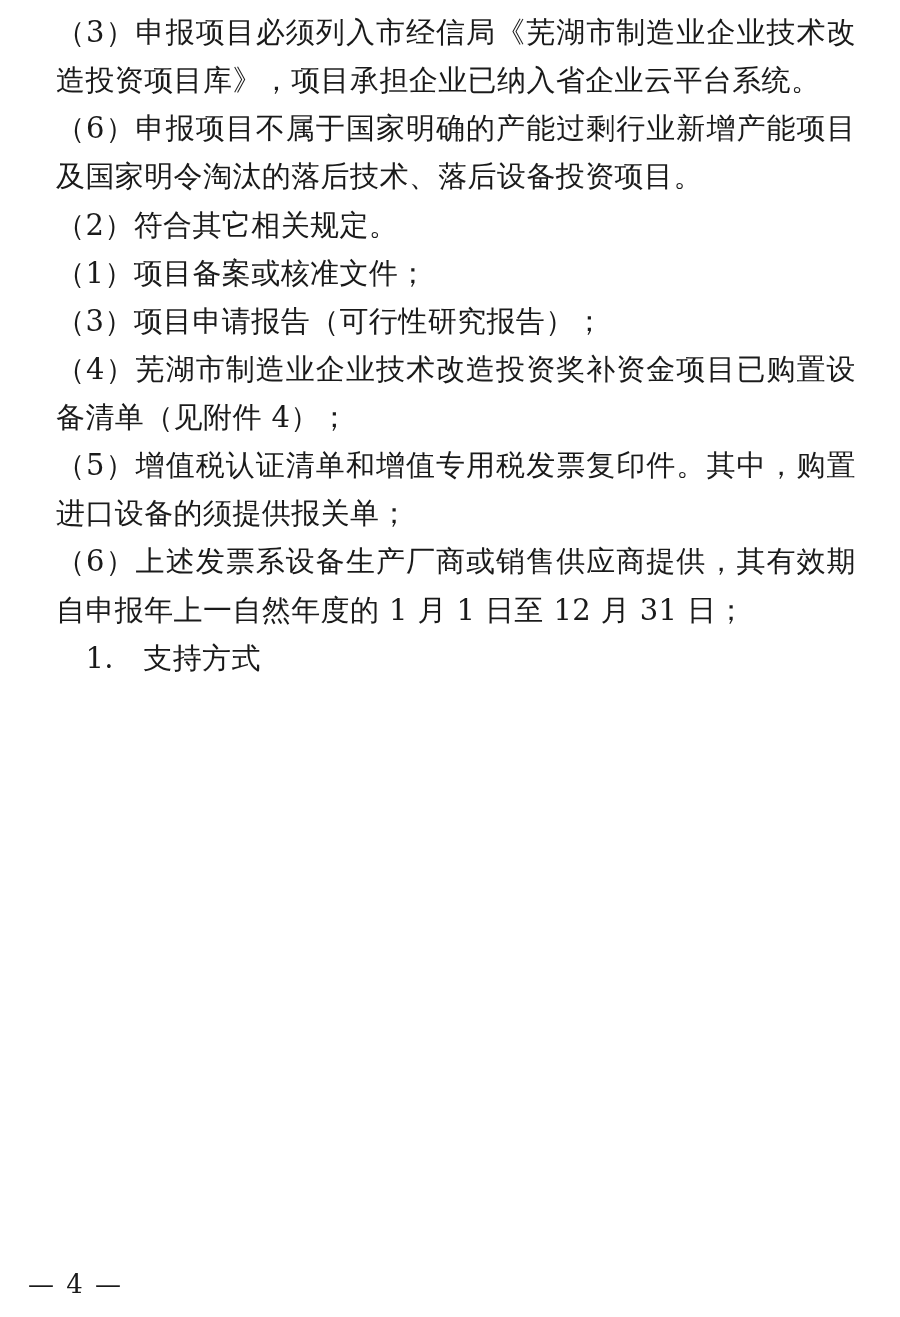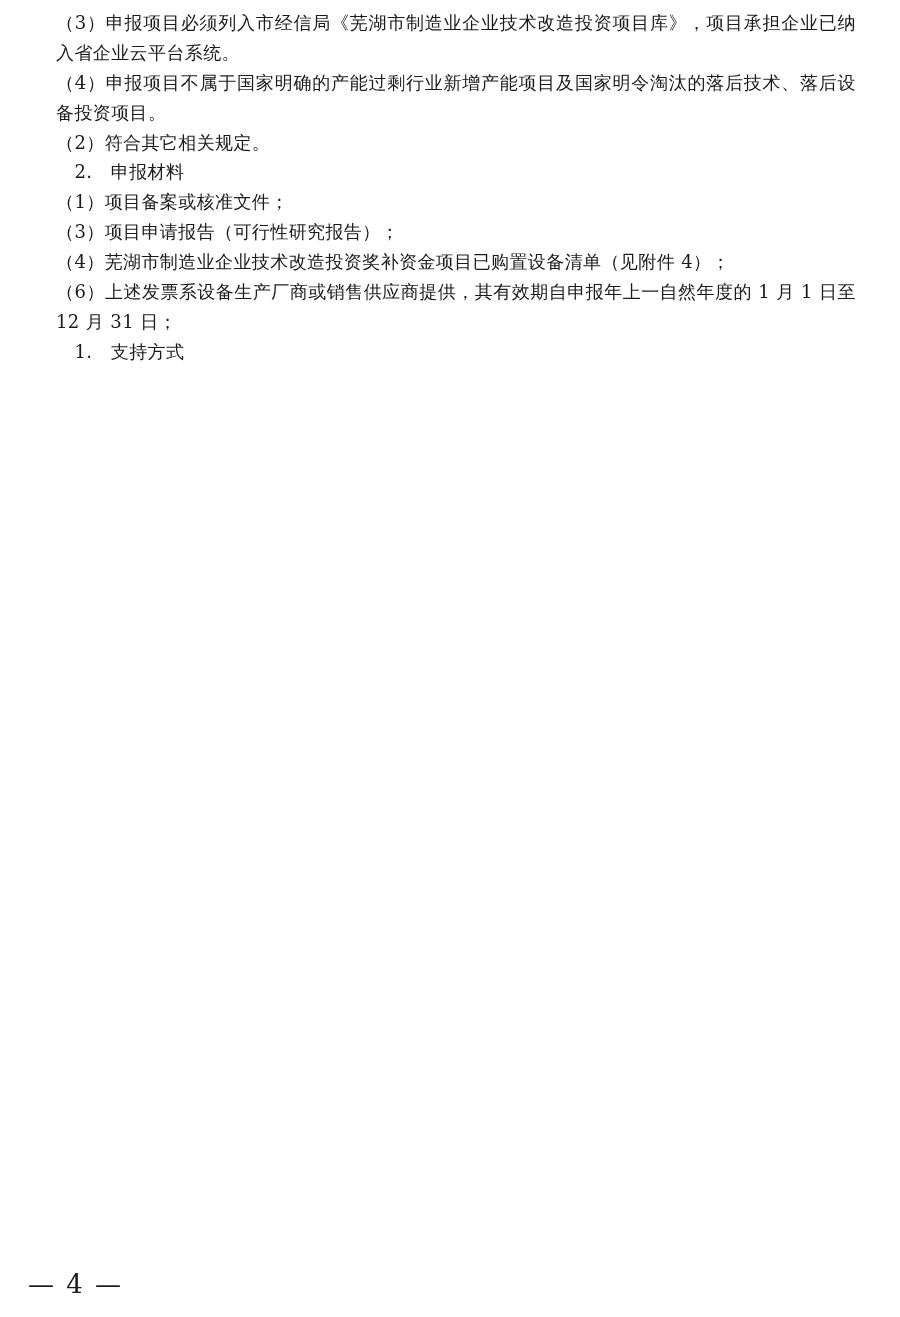--- a/index.html
+++ b/index.html
@@ -17,21 +17,21 @@
     overflow: hidden;
   }
   .body-area {
     position: absolute;
     left: 56px;
     top: 8px;
     width: 800px;
   }
   p.para {
     margin: 0 0 0 0;
-    font-size: 18px;
+    font-size: 29px;
     line-height: 1.66;
     text-align: justify;
     text-justify: inter-ideograph;
     letter-spacing: 0.4px;
     text-indent: 0;
     white-space: pre-wrap;
   }
   p.indent {
     text-indent: 0;
   }
@@ -49,26 +49,26 @@
     display: inline-block;
     padding-left: 4px;
   }
 </style>
 </head>
 <body>
 
 <div class="page">
   <div class="body-area">
     <p class="para indent">（3）申报项目必须列入市经信局《芜湖市制造业企业技术改造投资项目库》，项目承担企业已纳入省企业云平台系统。</p>
-    <p class="para indent">（4）申报项目不属于国家明确的产能过剩行业新增产能项目及国家明令淘汰的落后技术、落后设备投资项目。</p>
+    <p class="para indent">（6）申报项目不属于国家明确的产能过剩行业新增产能项目及国家明令淘汰的落后技术、落后设备投资项目。</p>
     <p class="para indent">（2）符合其它相关规定。</p>
-    <p class="para">　2.　申报材料</p>
     <p class="para indent">（1）项目备案或核准文件；</p>
     <p class="para indent">（3）项目申请报告（可行性研究报告）；</p>
     <p class="para indent">（4）芜湖市制造业企业技术改造投资奖补资金项目已购置设备清单（见附件 4）；</p>
+    <p class="para indent">（5）增值税认证清单和增值专用税发票复印件。其中，购置进口设备的须提供报关单；</p>
     <p class="para indent">（6）上述发票系设备生产厂商或销售供应商提供，其有效期自申报年上一自然年度的 1 月 1 日至 12 月 31 日；</p>
     <p class="para">　1.　支持方式</p>
   </div>
 
   <div class="footer">
     <span class="footer-inner">— 4 —</span>
   </div>
 </div>
 
 </body></html>

